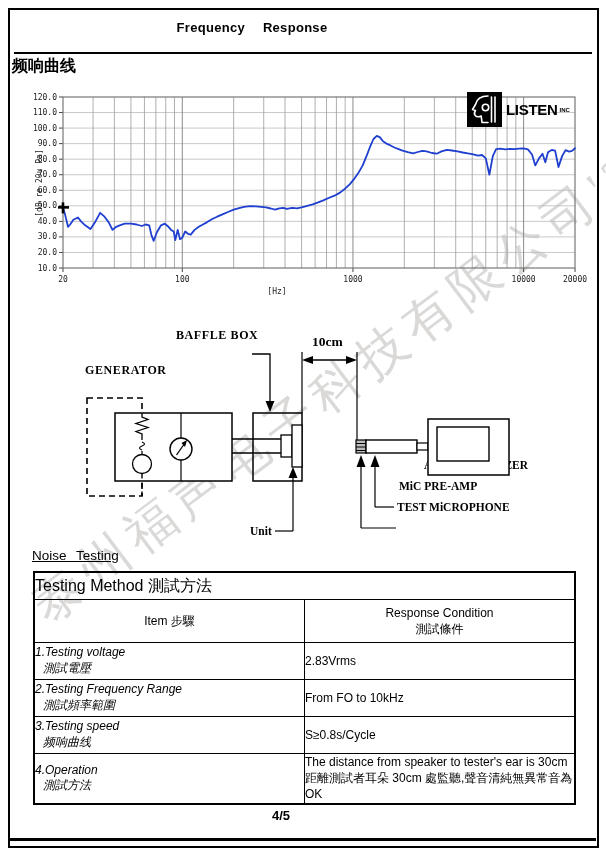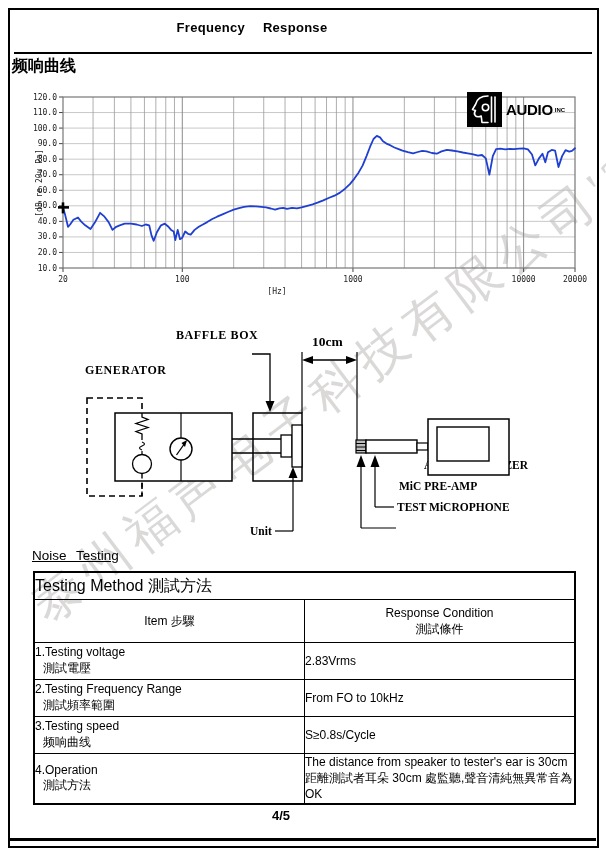--- a/index.html
+++ b/index.html
@@ -27,21 +27,21 @@
   .dlabel-sm{font-family:"Liberation Serif",serif;font-weight:bold;font-size:11.5px;fill:#000;}
   .dlabel-lg{font-family:"Liberation Serif",serif;font-weight:bold;font-size:13.5px;fill:#000;}
   .noise-heading{position:absolute;left:32px;top:548px;font-size:13.5px;word-spacing:6px;
                  text-decoration:underline;}
   .ttable{position:absolute;left:33px;top:571px;width:543px;border-collapse:collapse;
           border:2px solid #000;font-size:12px;table-layout:fixed;}
   .ttable th,.ttable td{border:1px solid #000;padding:0;}
   .t-title{height:26px;text-align:left;font-weight:normal;font-size:16px;}
   .t-colhead{height:42px;text-align:center;font-weight:normal;vertical-align:middle;line-height:1.35;}
   .c1{width:179px;}
-  .row-item{vertical-align:middle;padding:3px 4px 3px 6px;line-height:1.3;}
+  .row-item{vertical-align:middle;padding:3px 4px 3px 6px;line-height:1.3;font-style:italic;}
   .row-item .cn{padding-left:8px;}
   .row-cond{vertical-align:middle;padding:3px 4px 3px 12px;line-height:1.35;}
   .page-number{position:absolute;left:0;top:808px;width:562px;text-align:center;
                font-size:13px;font-weight:bold;}
   .footer-line{position:absolute;left:10px;top:838px;width:586px;height:3px;background:#000;}
 </style>
 </head>
 <body>
 
 <div class="screen">
@@ -143,21 +143,21 @@
     <span class="logo-square">
       <svg width="35" height="35" viewBox="0 0 35 35">
         <g stroke="#fff" stroke-width="1.6" fill="none" stroke-linecap="round" stroke-linejoin="round">
           <path d="M21,4 C13,4 9.5,8 8.5,12.5 L5.5,17.5 L8.5,18.5 C7.2,20.5 7.2,22.5 8.2,23.5 C9.5,25.2 12.5,25 14.2,24 L15,30.5 L21,30.5"></path>
           <circle cx="18.5" cy="15.5" r="3.2"></circle>
           <line x1="24.5" y1="5" x2="24.5" y2="30"></line>
           <line x1="28" y1="5" x2="28" y2="30"></line>
         </g>
       </svg>
     </span>
-    <span class="logo-text"><span>AUDIO</span><span class="logo-inc">INC</span></span>
+    <span class="logo-text"><span>LISTEN</span><span class="logo-inc">INC</span></span>
   </div>
 
   <svg class="diagram" width="606" height="235">
 
     <text class="dlabel" x="85" y="56">GENERATOR</text>
     <text class="dlabel" x="176" y="21">BAFFLE BOX</text>
     <text class="dlabel-lg" x="312" y="28">10cm</text>
     <text class="dlabel-sm" x="193" y="113">890mV</text>
     <text class="dlabel-sm" x="250" y="217">Unit</text>
     <text class="dlabel-sm" x="424" y="151">AUDIO ANALYZER</text>

